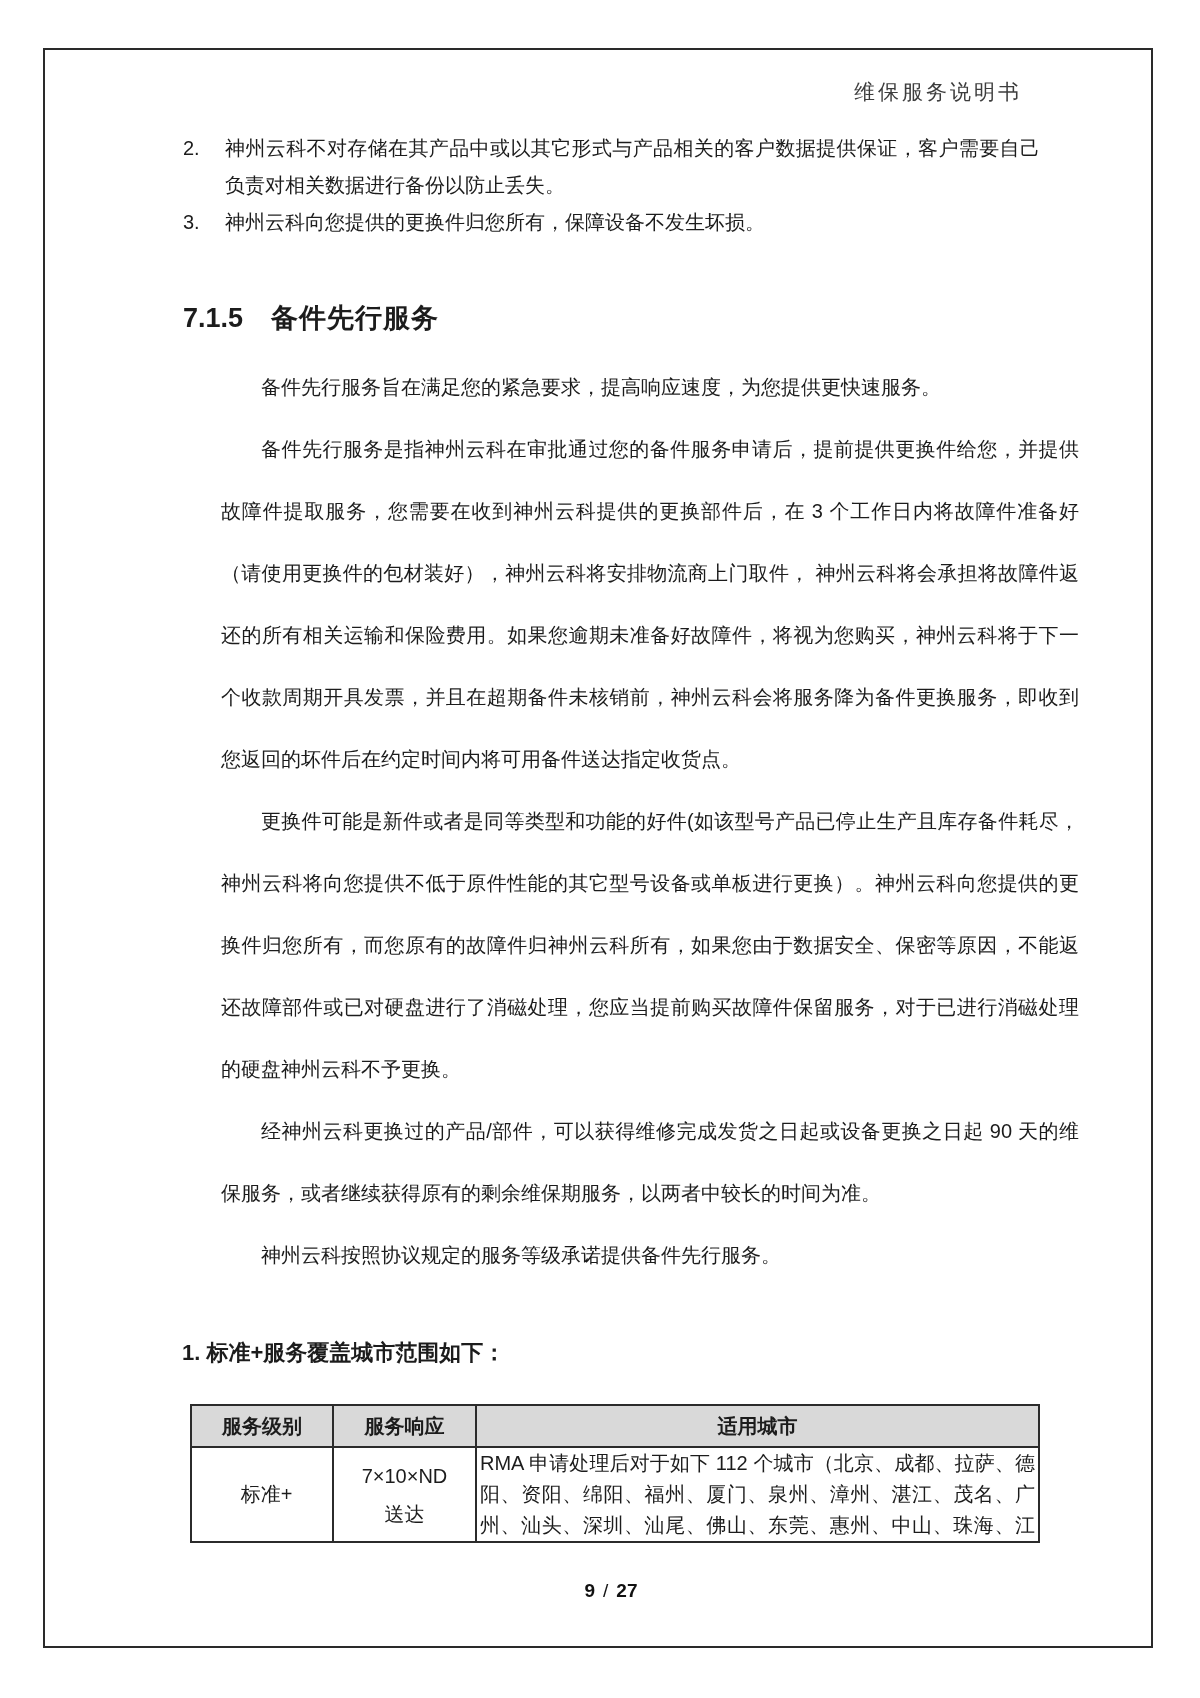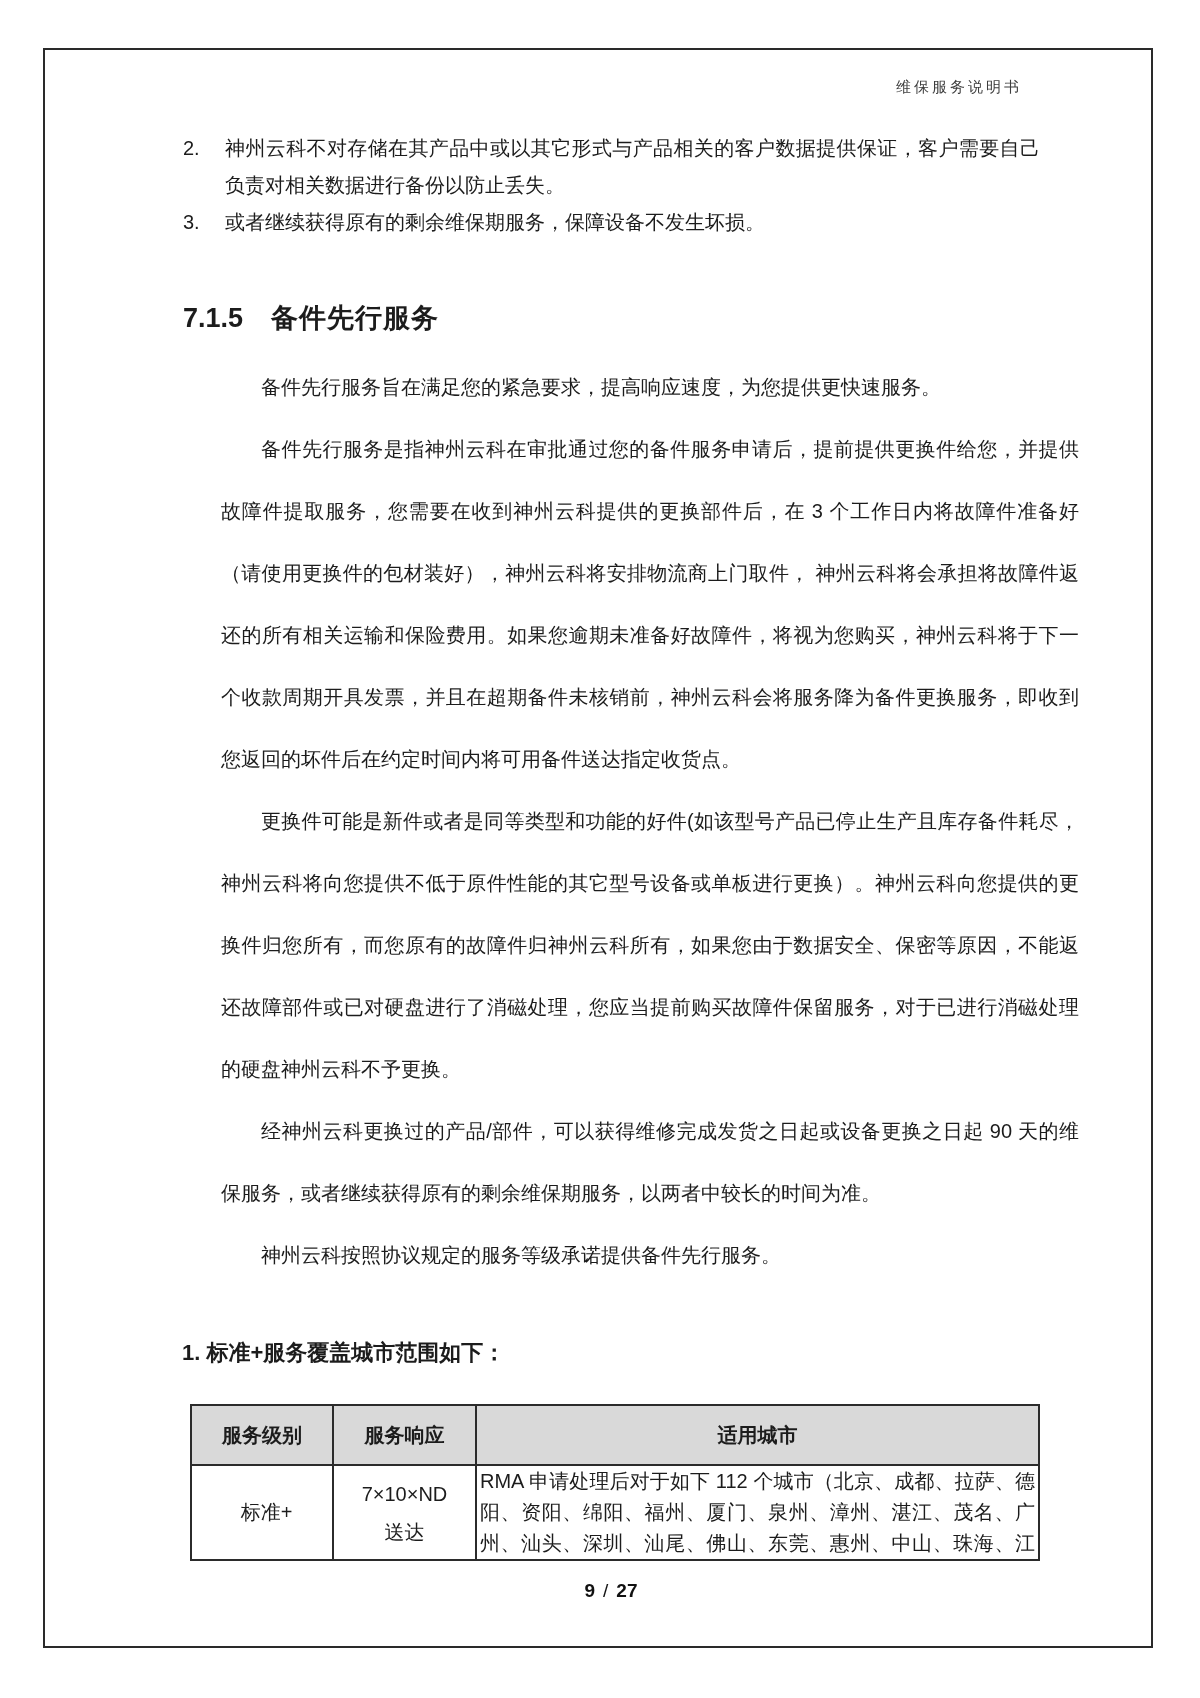--- a/index.html
+++ b/index.html
@@ -15,21 +15,21 @@
     position:absolute;
     left:43px; top:48px;
     width:1110px; height:1600px;
     border:2px solid #2a2a2a;
     background:#ffffff;
   }
   .doc-header {
     position:absolute;
     top:78px; right:178px;
     font-family:"Liberation Serif", serif;
-    font-size:15px;
+    font-size:21px;
     letter-spacing:3px;
     color:#3d3d3d;
     white-space:nowrap;
   }
   .list-block {
     position:absolute;
     left:183px; top:130px;
     width:857px;
   }
   .list-item {
@@ -76,21 +76,21 @@
   }
   .service-table th, .service-table td {
     border:2px solid #2b2b2b;
     font-size:20px;
     vertical-align:middle;
   }
   .service-table th {
     background:#d9d9d9;
     font-weight:700;
     text-align:center;
-    height:60px;
+    height:42px;
     line-height:24px;
   }
   .col-level { width:142px; }
   .col-response { width:143px; }
   .col-cities { width:563px; }
   .service-table td { height:95px; }
   .cell-center { text-align:center;padding-left:9px; }
   .response-lines { line-height:38px; text-align:center; }
   .cities-cell {
     height:93px;
@@ -118,21 +118,21 @@
 
 <div class="doc-header">维保服务说明书</div>
 
 <div class="list-block">
   <div class="list-item">
     <span class="list-num">2.</span>
     <span class="list-text">神州云科不对存储在其产品中或以其它形式与产品相关的客户数据提供保证，客户需要自己负责对相关数据进行备份以防止丢失。</span>
   </div>
   <div class="list-item">
     <span class="list-num">3.</span>
-    <span class="list-text">或者继续获得原有的剩余维保期服务，保障设备不发生坏损。</span>
+    <span class="list-text">神州云科向您提供的更换件归您所有，保障设备不发生坏损。</span>
   </div>
 </div>
 
 <div class="section-heading">
   <span class="section-num">7.1.5</span><span>备件先行服务</span>
 </div>
 
 <div class="paragraphs">
   <p>备件先行服务旨在满足您的紧急要求，提高响应速度，为您提供更快速服务。</p>
   <p>备件先行服务是指神州云科在审批通过您的备件服务申请后，提前提供更换件给您，并提供故障件提取服务，您需要在收到神州云科提供的更换部件后，在 3 个工作日内将故障件准备好（请使用更换件的包材装好），神州云科将安排物流商上门取件， 神州云科将会承担将故障件返还的所有相关运输和保险费用。如果您逾期未准备好故障件，将视为您购买，神州云科将于下一个收款周期开具发票，并且在超期备件未核销前，神州云科会将服务降为备件更换服务，即收到您返回的坏件后在约定时间内将可用备件送达指定收货点。</p>

